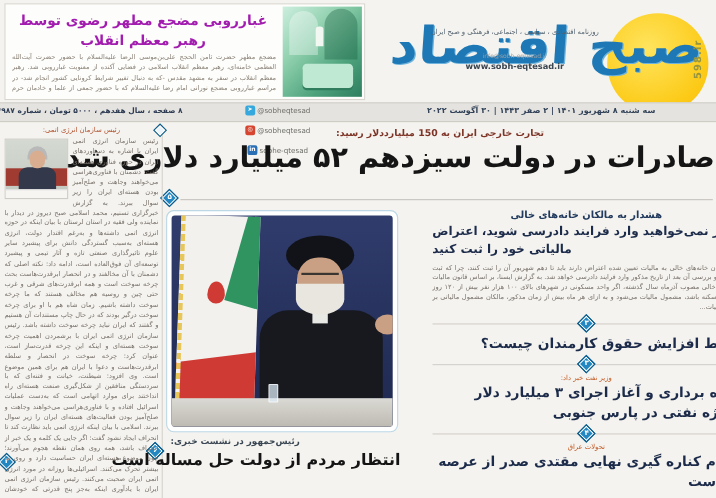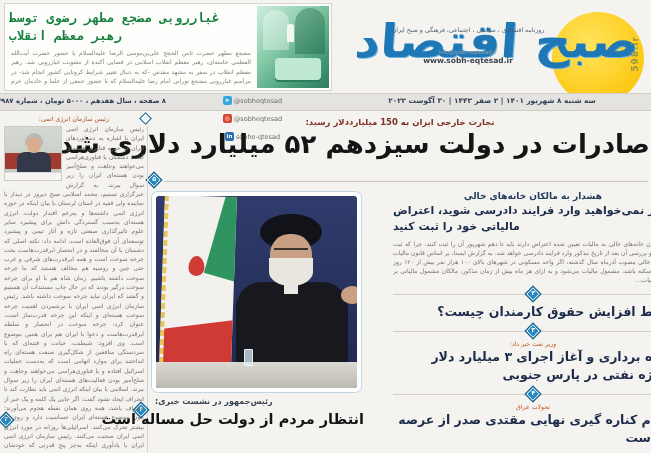--- a/index.html
+++ b/index.html
@@ -8,22 +8,22 @@
   .abs { position:absolute; }
 
   
   .topbox { left:4px; top:3px; width:328px; height:88px; background:#fdfdfb; border:1px solid #d9d6d0; }
   .shrine { position:absolute; right:2px; top:2px; width:72px; height:82px;
             background:linear-gradient(135deg,#cdeede 0%,#8fd0ae 35%,#4da27c 70%,#2e7f5e 100%); overflow:hidden; }
   .shrine .arch1{ position:absolute; left:6px; top:4px; width:26px; height:40px; border-radius:13px 13px 0 0; background:rgba(255,255,255,.35); }
   .shrine .arch2{ position:absolute; left:38px; top:2px; width:30px; height:46px; border-radius:15px 15px 0 0; background:rgba(20,90,60,.35); }
   .shrine .tomb { position:absolute; left:18px; bottom:8px; width:46px; height:22px; background:#bfe9d2; border-radius:4px; box-shadow:0 2px 0 #2f7d5c; }
   .shrine .figure{ position:absolute; left:30px; top:18px; width:7px; height:18px; background:#f3f7f2; border-radius:3px 3px 0 0; }
-  .topbox-title { position:absolute; right:80px; top:6px; width:242px; text-align:left; direction:rtl;
-                  color:#15803d; font-weight:bold; font-size:12.5px; line-height:1.45;font-family:Liberation Mono, monospace; }
+  .topbox-title { position:absolute; right:80px; top:6px; width:242px; text-align:center; direction:rtl;
+                  color:#a21caf; font-weight:bold; font-size:12.5px; line-height:1.45; }
   .topbox-body { position:absolute; right:80px; top:44px; left:6px; bottom:4px; direction:rtl; text-align:justify;
                  color:#8a8176; font-size:6px; line-height:1.55; overflow:hidden; }
 
   
   .sun { left:552px; top:12px; width:92px; height:92px; border-radius:50%;
          background:radial-gradient(circle at 40% 35%, #ffe45e 0%, #fcca16 70%, #f5b90a 100%); }
   .logo { left:352px; top:14px; width:290px; text-align:center; direction:rtl;
           font-size:46px; font-weight:bold; color:#1d78b5; transform:skewX(-4deg) scaleX(1.08);
           text-shadow:1px 1px 0 #6db3dd; letter-spacing:-2px; white-space:nowrap; }
   .tagline { left:378px; top:26px; width:180px; text-align:center; direction:rtl;

